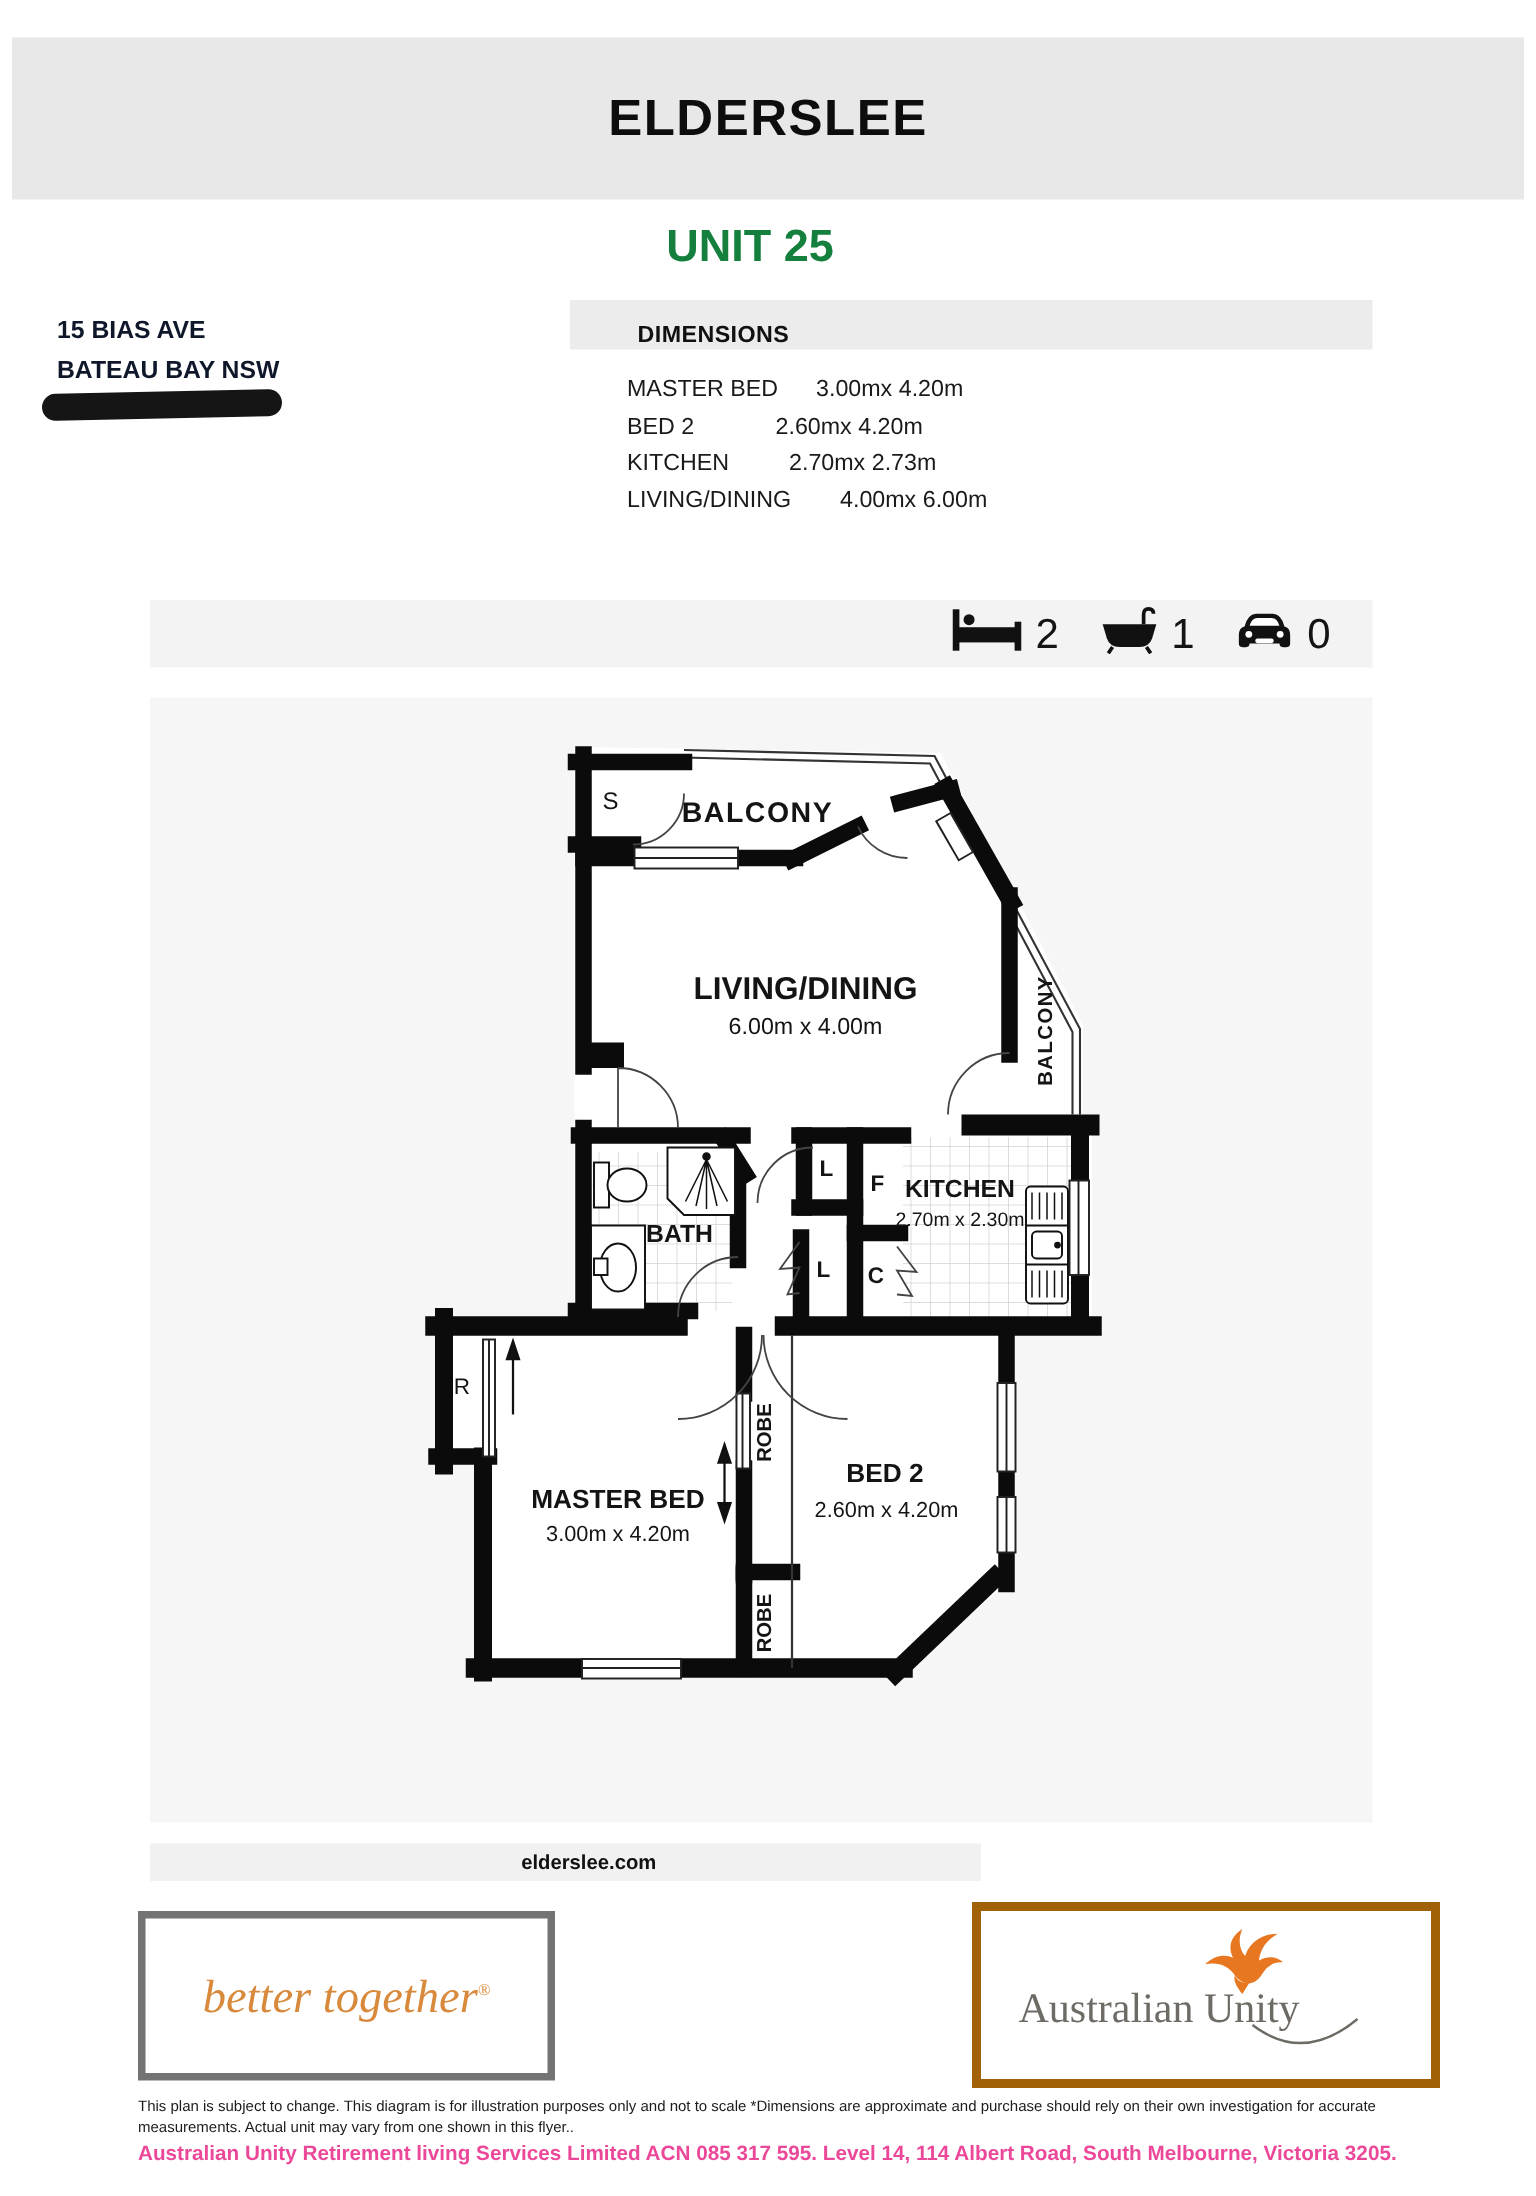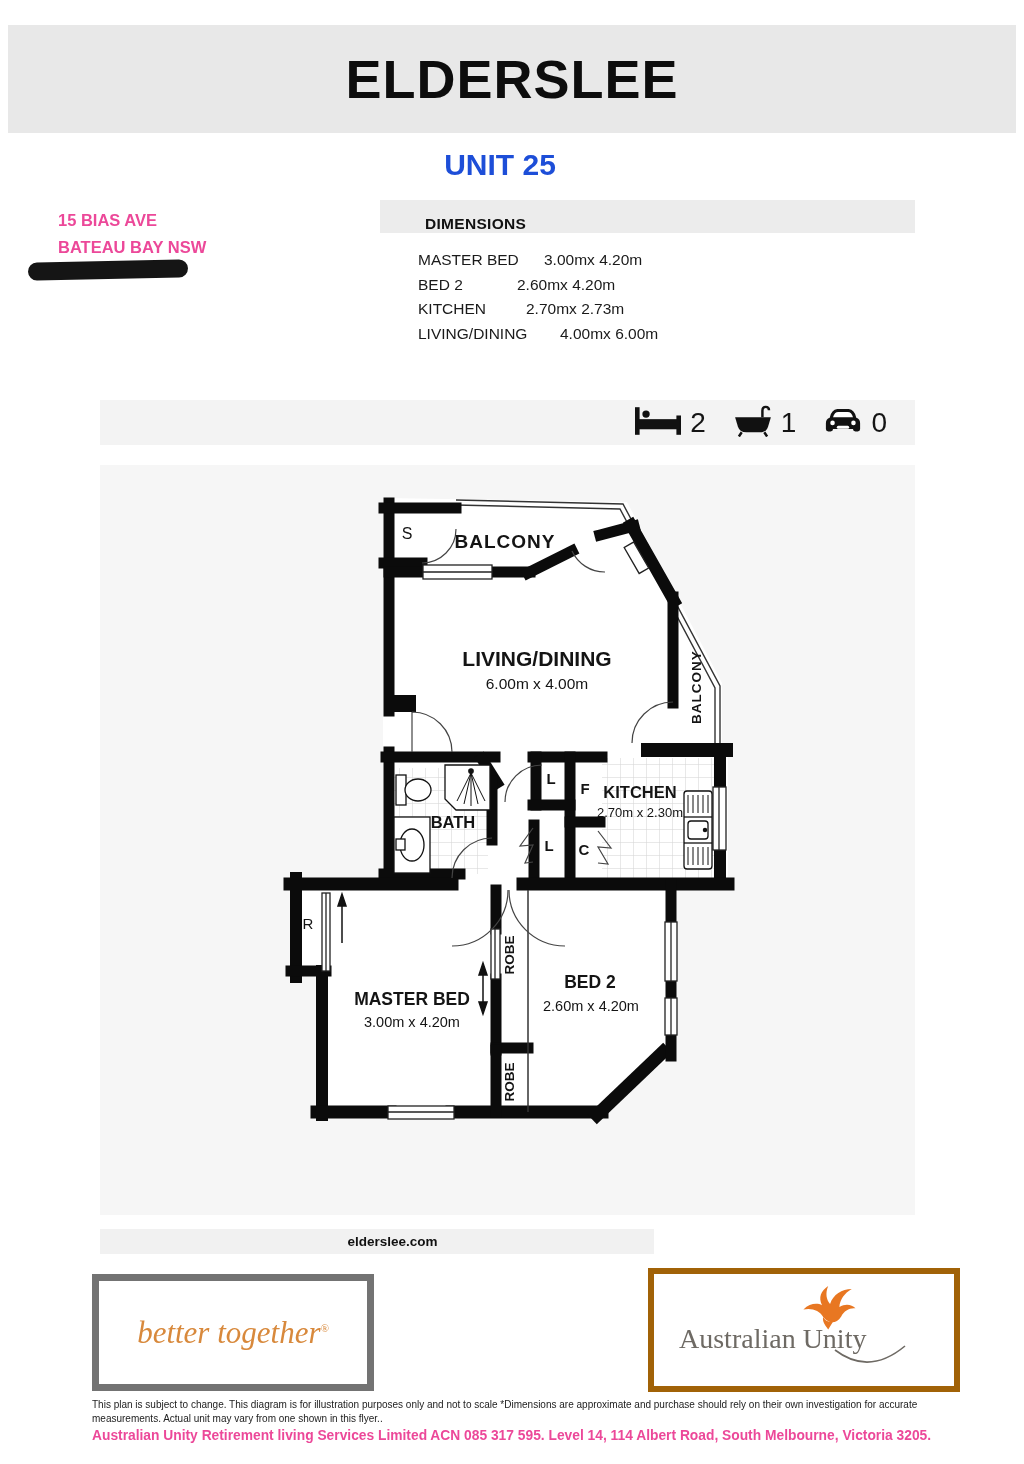--- a/index.html
+++ b/index.html
@@ -1,43 +1,43 @@
 <!DOCTYPE html>
 <html><head>
 <meta charset="utf-8">
 <style>
   html,body{margin:0;padding:0;background:#fff;}
   body{width:1024px;height:1464px;position:relative;font-family:"Liberation Sans",sans-serif;color:#111;overflow:hidden;}
   .abs{position:absolute;}
   
   .title-band{left:8px;top:25px;width:1008px;height:108px;background:#e8e8e8;display:flex;align-items:center;justify-content:center;}
-  .title{font-size:54px;font-weight:700;letter-spacing:1px;color:#0d0d0d;}
-  .unit{left:0;top:148px;width:1000px;text-align:center;font-size:30px;font-weight:700;color:#1d4ed8;}
-  
-  .address{left:38px;top:207px;font-size:16.5px;font-weight:700;line-height:27px;color:#ec4899;margin-left:20px;}
+  .title{font-size:34px;font-weight:700;letter-spacing:1px;color:#0d0d0d;}
+  .unit{left:0;top:148px;width:1000px;text-align:center;font-size:30px;font-weight:700;color:#15803d;}
+  
+  .address{left:38px;top:207px;font-size:16.5px;font-weight:700;line-height:27px;color:#0f172a;}
   .redaction{left:28px;top:261px;width:160px;height:18px;background:#151515;border-radius:10px;transform:rotate(-1.2deg);}
   
   .dim-band{left:380px;top:200px;width:535px;height:33px;background:#ececec;display:flex;align-items:flex-end;}
   .dim-band span{margin-left:45px;font-size:15.5px;font-weight:700;letter-spacing:.3px;}
   .dim-rows{left:418px;top:248px;width:400px;font-size:15.5px;color:#1a1a1a;}
   .dim-row{display:flex;height:24.5px;align-items:center;}
   .dim-row .lab{width:126px;}
   .dim-row:nth-child(2) .lab{width:99px;}
   .dim-row:nth-child(3) .lab{width:108px;}
   .dim-row:nth-child(4) .lab{width:142px;}
   
   .feat-band{left:100px;top:400px;width:815px;height:45px;background:#f3f3f3;display:flex;align-items:center;justify-content:flex-end;gap:14px;padding-right:0;box-sizing:border-box;}
   .feat{display:flex;align-items:center;gap:9px;margin-right:14px;}
   .feat .num{font-size:28px;color:#141414;}
   .feat:last-child{margin-right:28px;}
   
   .plan-panel{left:100px;top:465px;width:815px;height:750px;background:#f6f6f6;}
   
   .web-band{left:100px;top:1229px;width:523px;height:25px;background:#f1f1f1;display:flex;align-items:center;justify-content:center;font-size:13.5px;font-weight:700;padding-left:31px;}
-  .logo-bt{left:92px;top:1274px;width:268px;height:103px;background:#fff;border:7px solid #737373;display:flex;align-items:center;justify-content:center;}
+  .logo-bt{left:92px;top:1274px;width:268px;height:103px;background:#fff;border:5px solid #737373;display:flex;align-items:center;justify-content:center;}
   .bt-text{font-family:"Liberation Serif",serif;font-style:italic;font-size:31px;color:#d8893c;}
   .bt-text sup{font-size:11px;}
   .logo-au{left:648px;top:1268px;width:300px;height:112px;background:#fff;border:6px solid #a16207;display:flex;align-items:center;justify-content:center;}
   .disclaimer{left:92px;top:1398px;width:838px;font-size:10px;line-height:14px;color:#1c1c1c;}
   .company{left:92px;top:1428px;width:900px;font-size:13.8px;font-weight:700;color:#ec4899;}
 </style>
 </head>
 <body>
 
 <div class="abs title-band">

